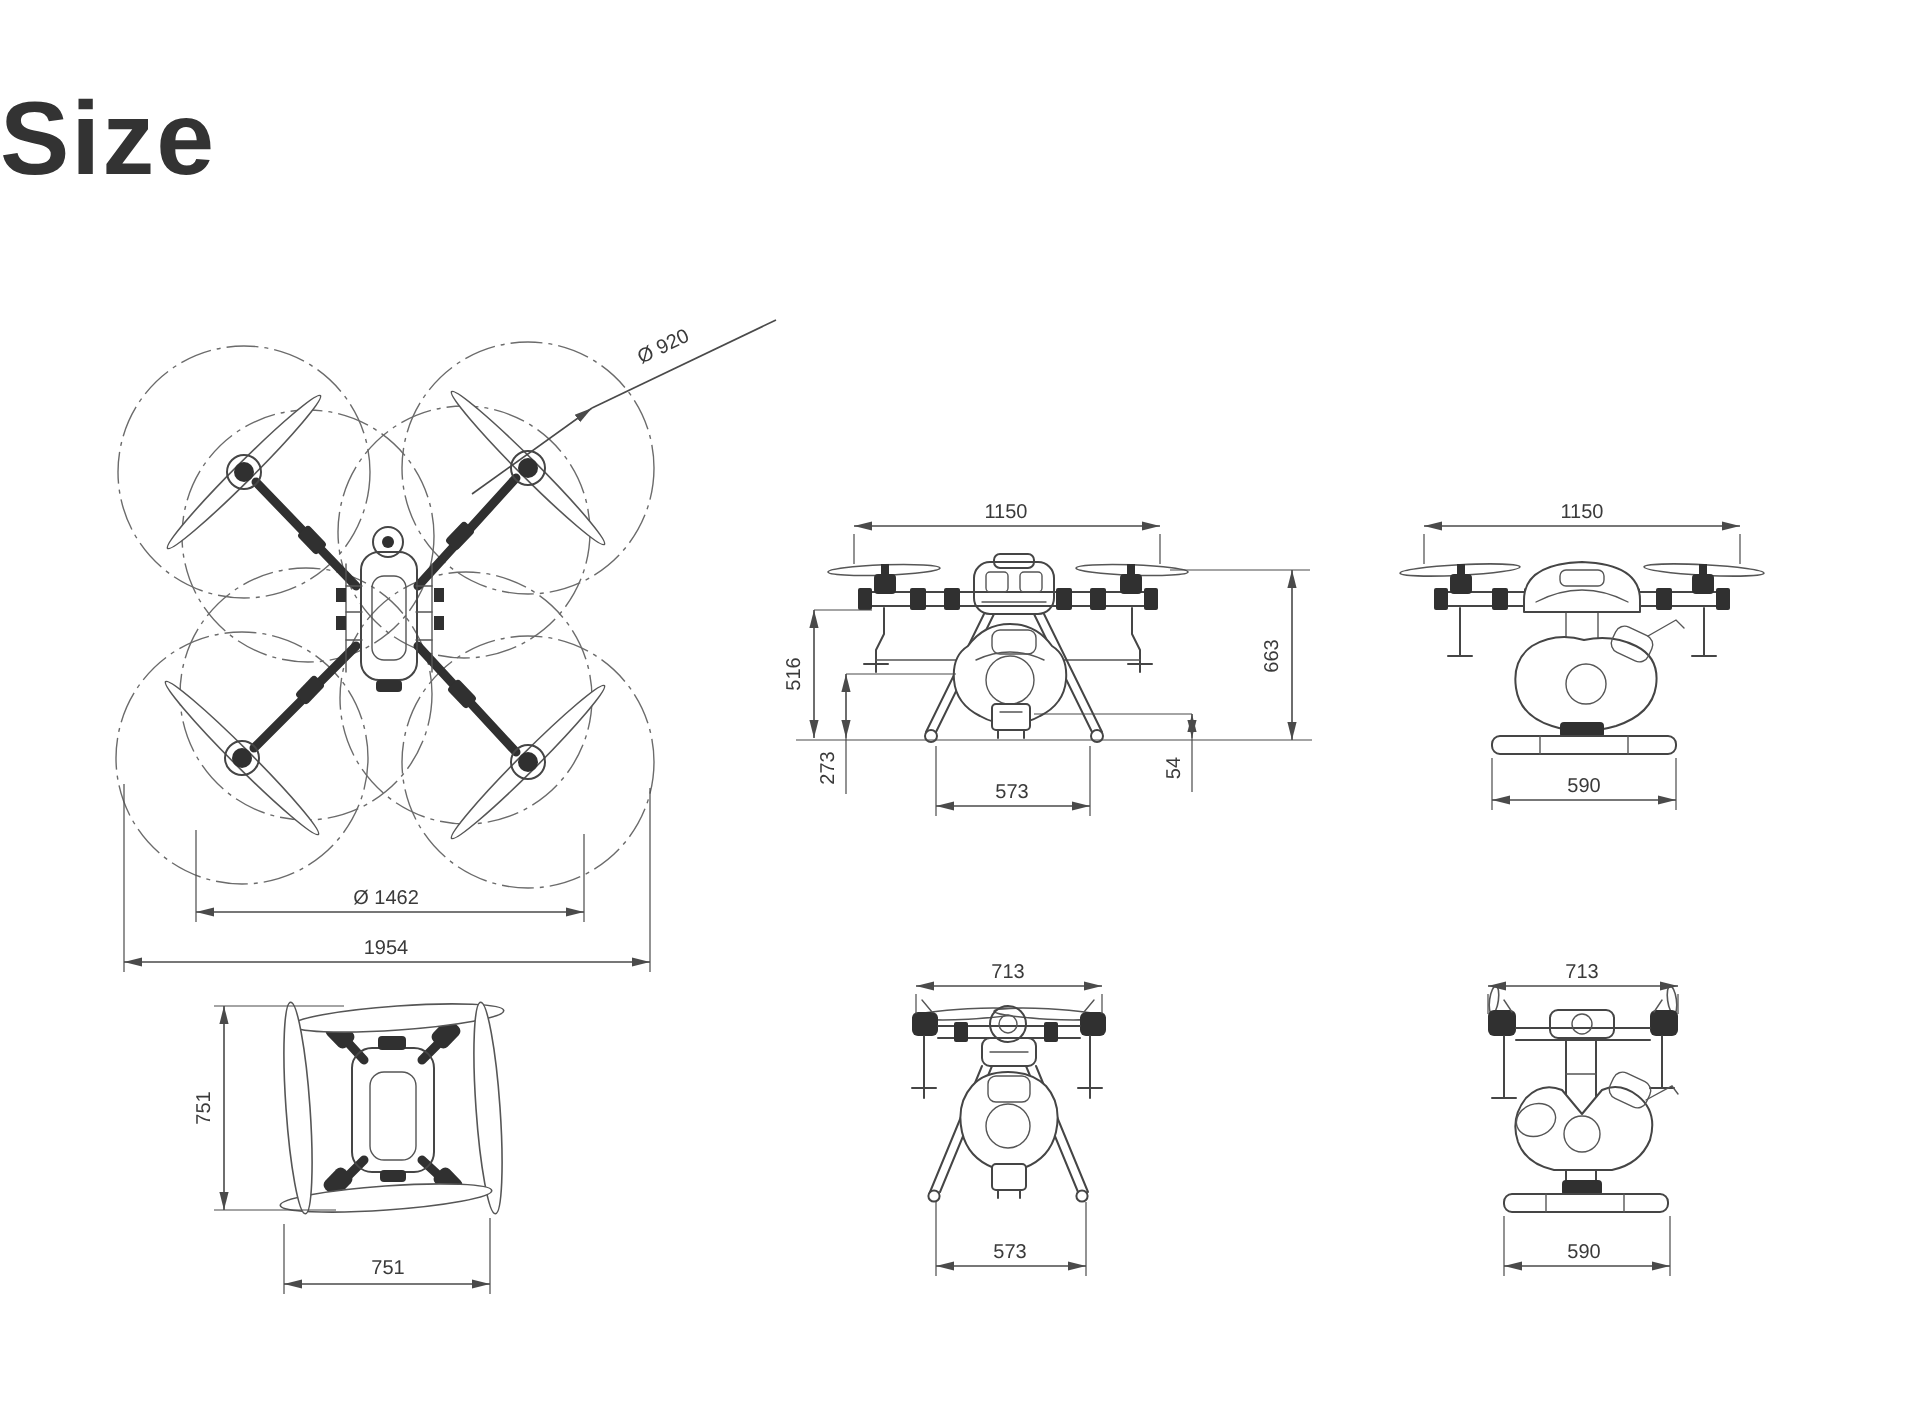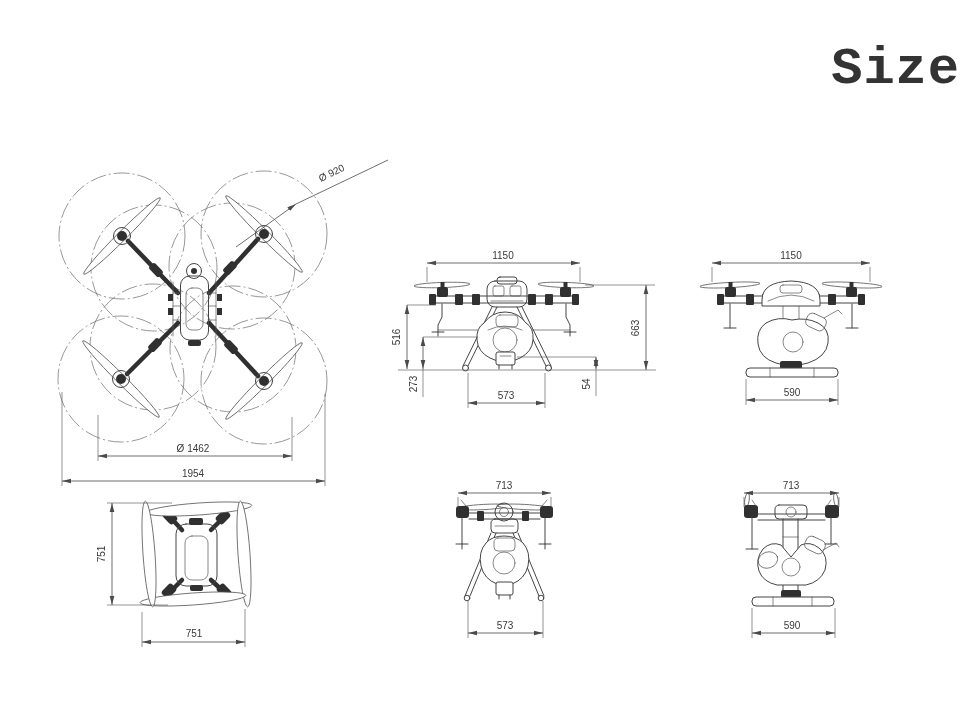--- a/index.html
+++ b/index.html
@@ -1,20 +1,20 @@
 <!DOCTYPE html>
 <html><head>
 <meta charset="utf-8">
 <style>
   html,body{margin:0;padding:0;background:#fff;}
   .page{position:relative;width:960px;height:711px;background:#fff;overflow:hidden;
         font-family:"Liberation Sans",sans-serif;}
-  .title{position:absolute;top:40px;left:0;width:100%;text-align:right;
+  .title{position:absolute;top:40px;left:0;width:100%;text-align:left;
          font-size:52px;font-weight:800;letter-spacing:1px;color:#333;
-         font-family:Liberation Mono, monospace;}
+         font-family:Liberation Sans, sans-serif;}
   svg{position:absolute;left:0;top:0;}
   
   .o1{stroke:#454545;stroke-width:1;fill:none;stroke-linecap:round;stroke-linejoin:round;}
   .o1w{stroke:#454545;stroke-width:1;fill:#fff;stroke-linejoin:round;}
   .o07{stroke:#565656;stroke-width:.7;fill:none;stroke-linecap:round;}
   .o07w{stroke:#565656;stroke-width:.8;fill:#fff;}
   .th{stroke:#303030;stroke-width:4.5;fill:none;stroke-linecap:round;}
   .fd{fill:#303030;stroke:none;}
   .circ{stroke:#6b6b6b;stroke-width:.7;fill:none;stroke-dasharray:16 3 2 3;}
   .dl{stroke:#4a4a4a;stroke-width:.8;fill:none;}

